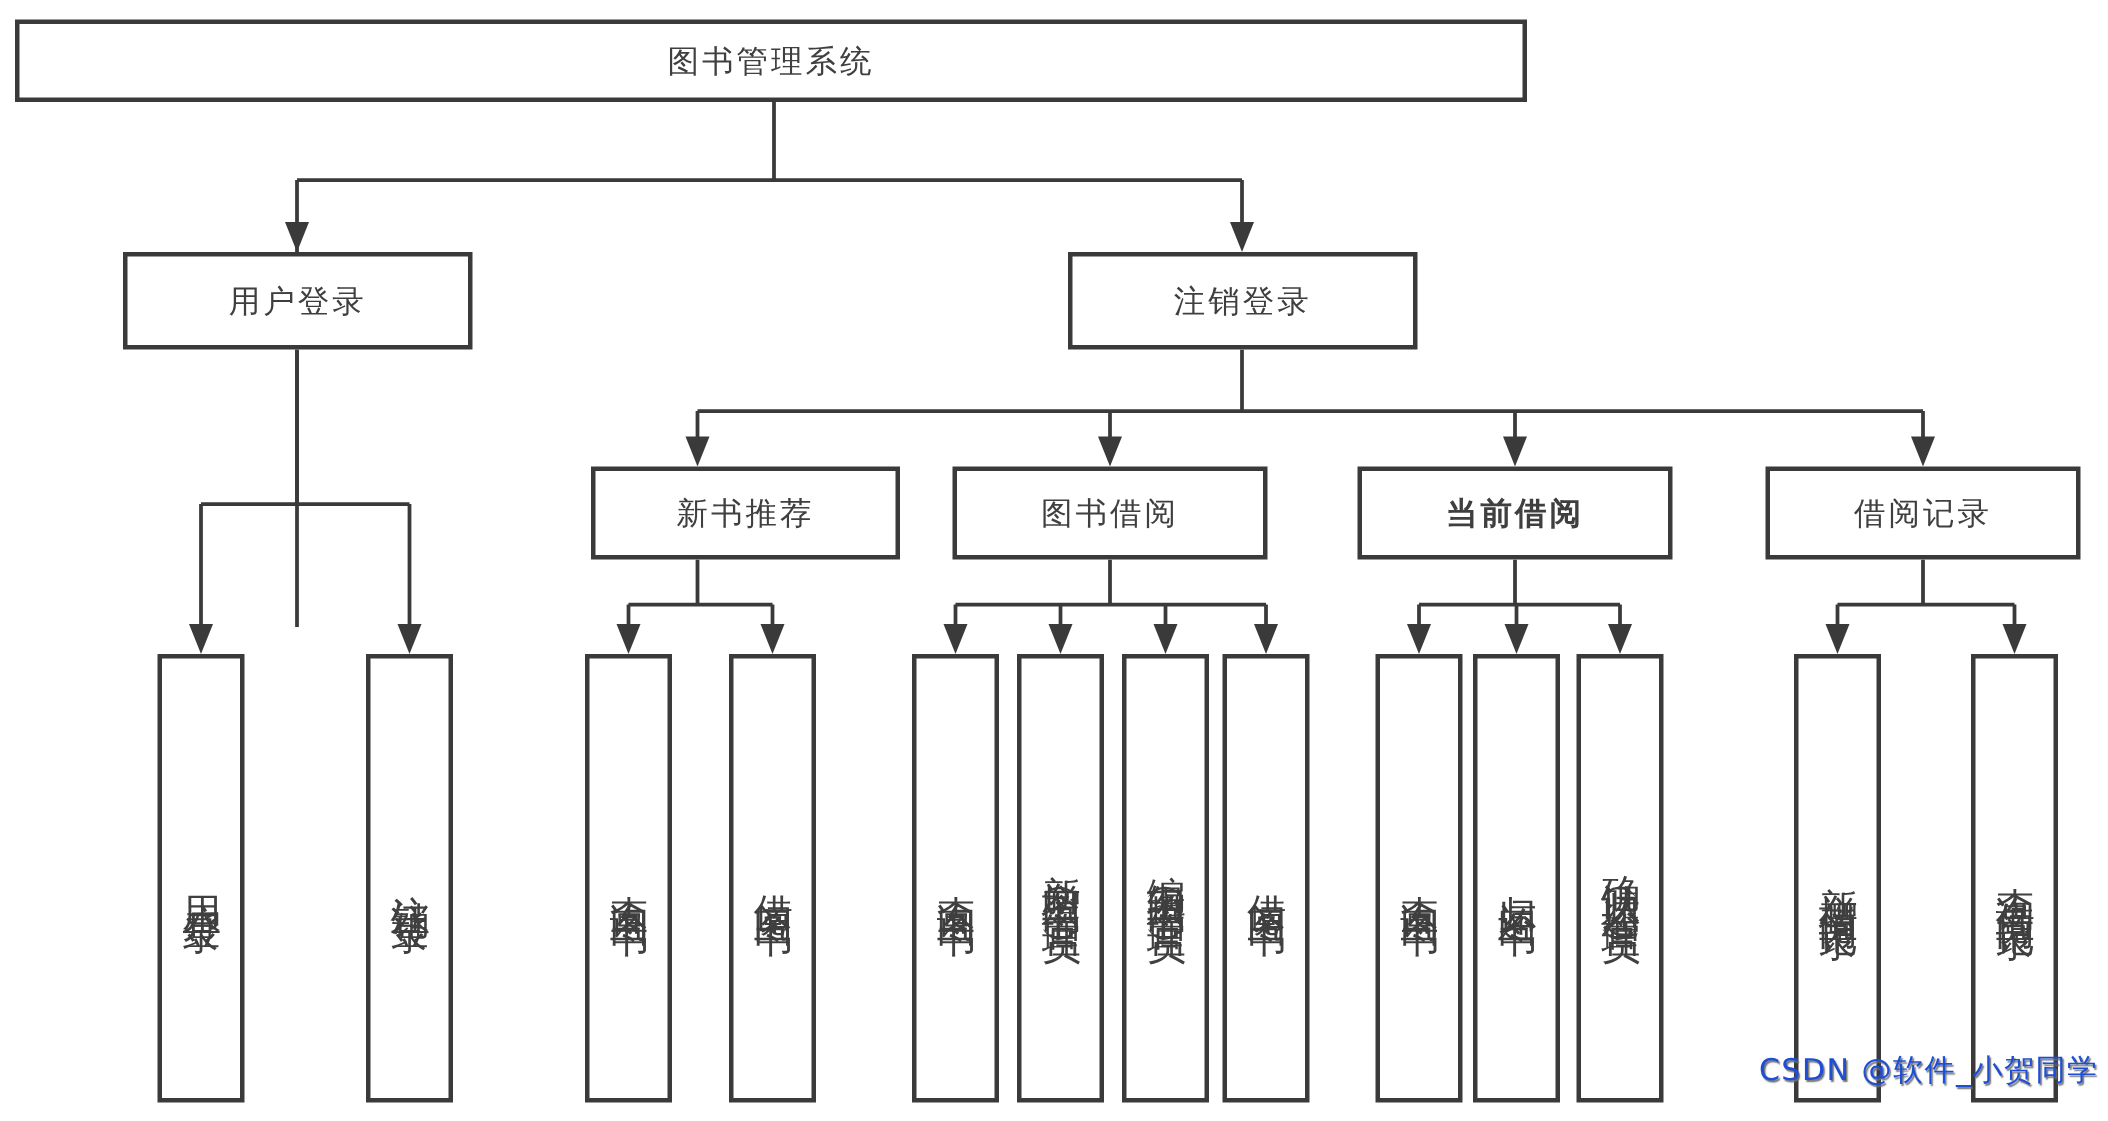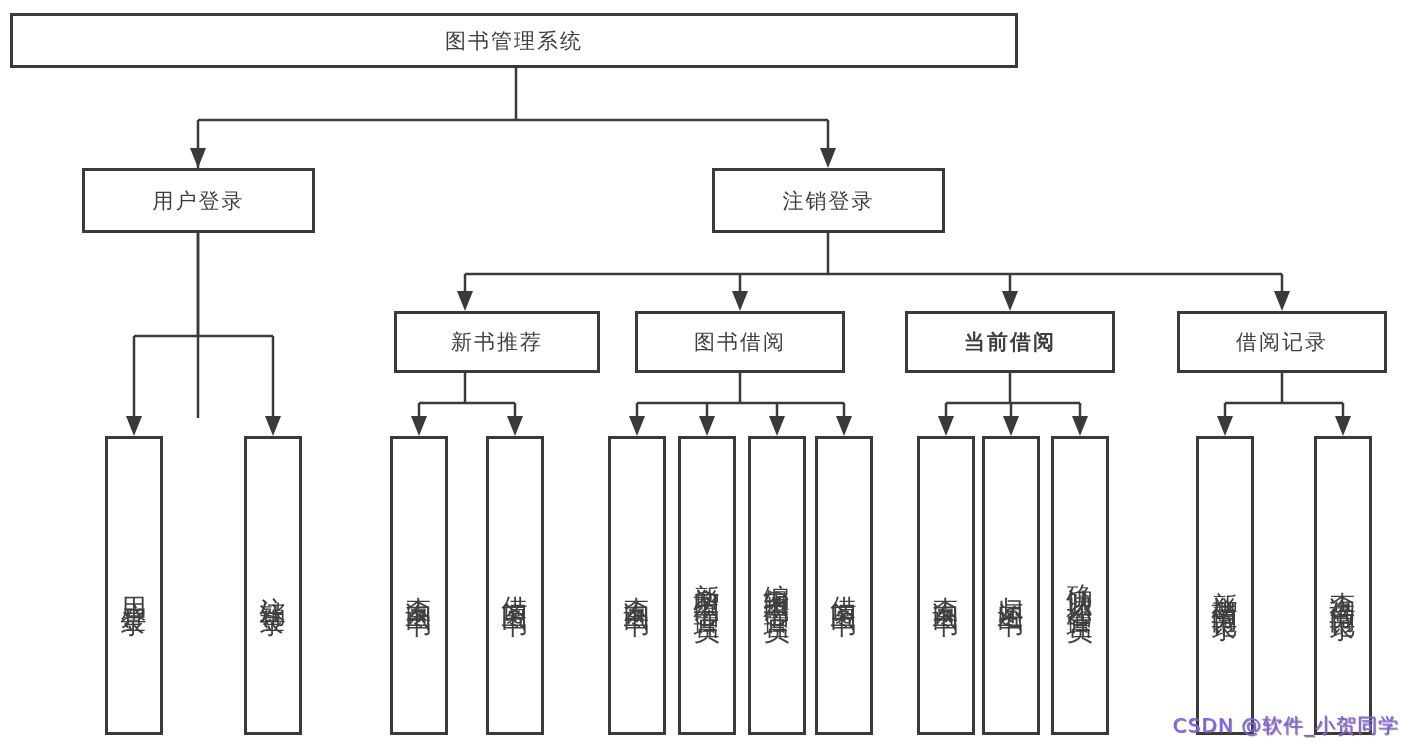--- a/index.html
+++ b/index.html
@@ -30,23 +30,23 @@
   .hbox { font-size: 21px; letter-spacing: 2px; white-space: nowrap; }
   .vbox { font-size: 26px; }
   .vbox .vtext {
     writing-mode: vertical-rl;
     letter-spacing: 5px;
     line-height: 1;
   }
   .watermark {
     position: absolute;
     right: 6px;
-    bottom: 8px;
+    bottom: 20px;
     font-size: 20px;
-    color: #8b5cf6;
+    color: #1d4ed8;
     letter-spacing: 1px;
     text-shadow: 1px 1px 1px #6e6e6e;
     white-space: nowrap;
   }
 
   
   .n-root  { left: 10px;  top: 13px;  width: 1008px; height: 55px; }
 
   .n-l2a   { left: 82px;  top: 168px; width: 233px; height: 65px; }
   .n-l2b   { left: 712px; top: 168px; width: 233px; height: 65px; }

